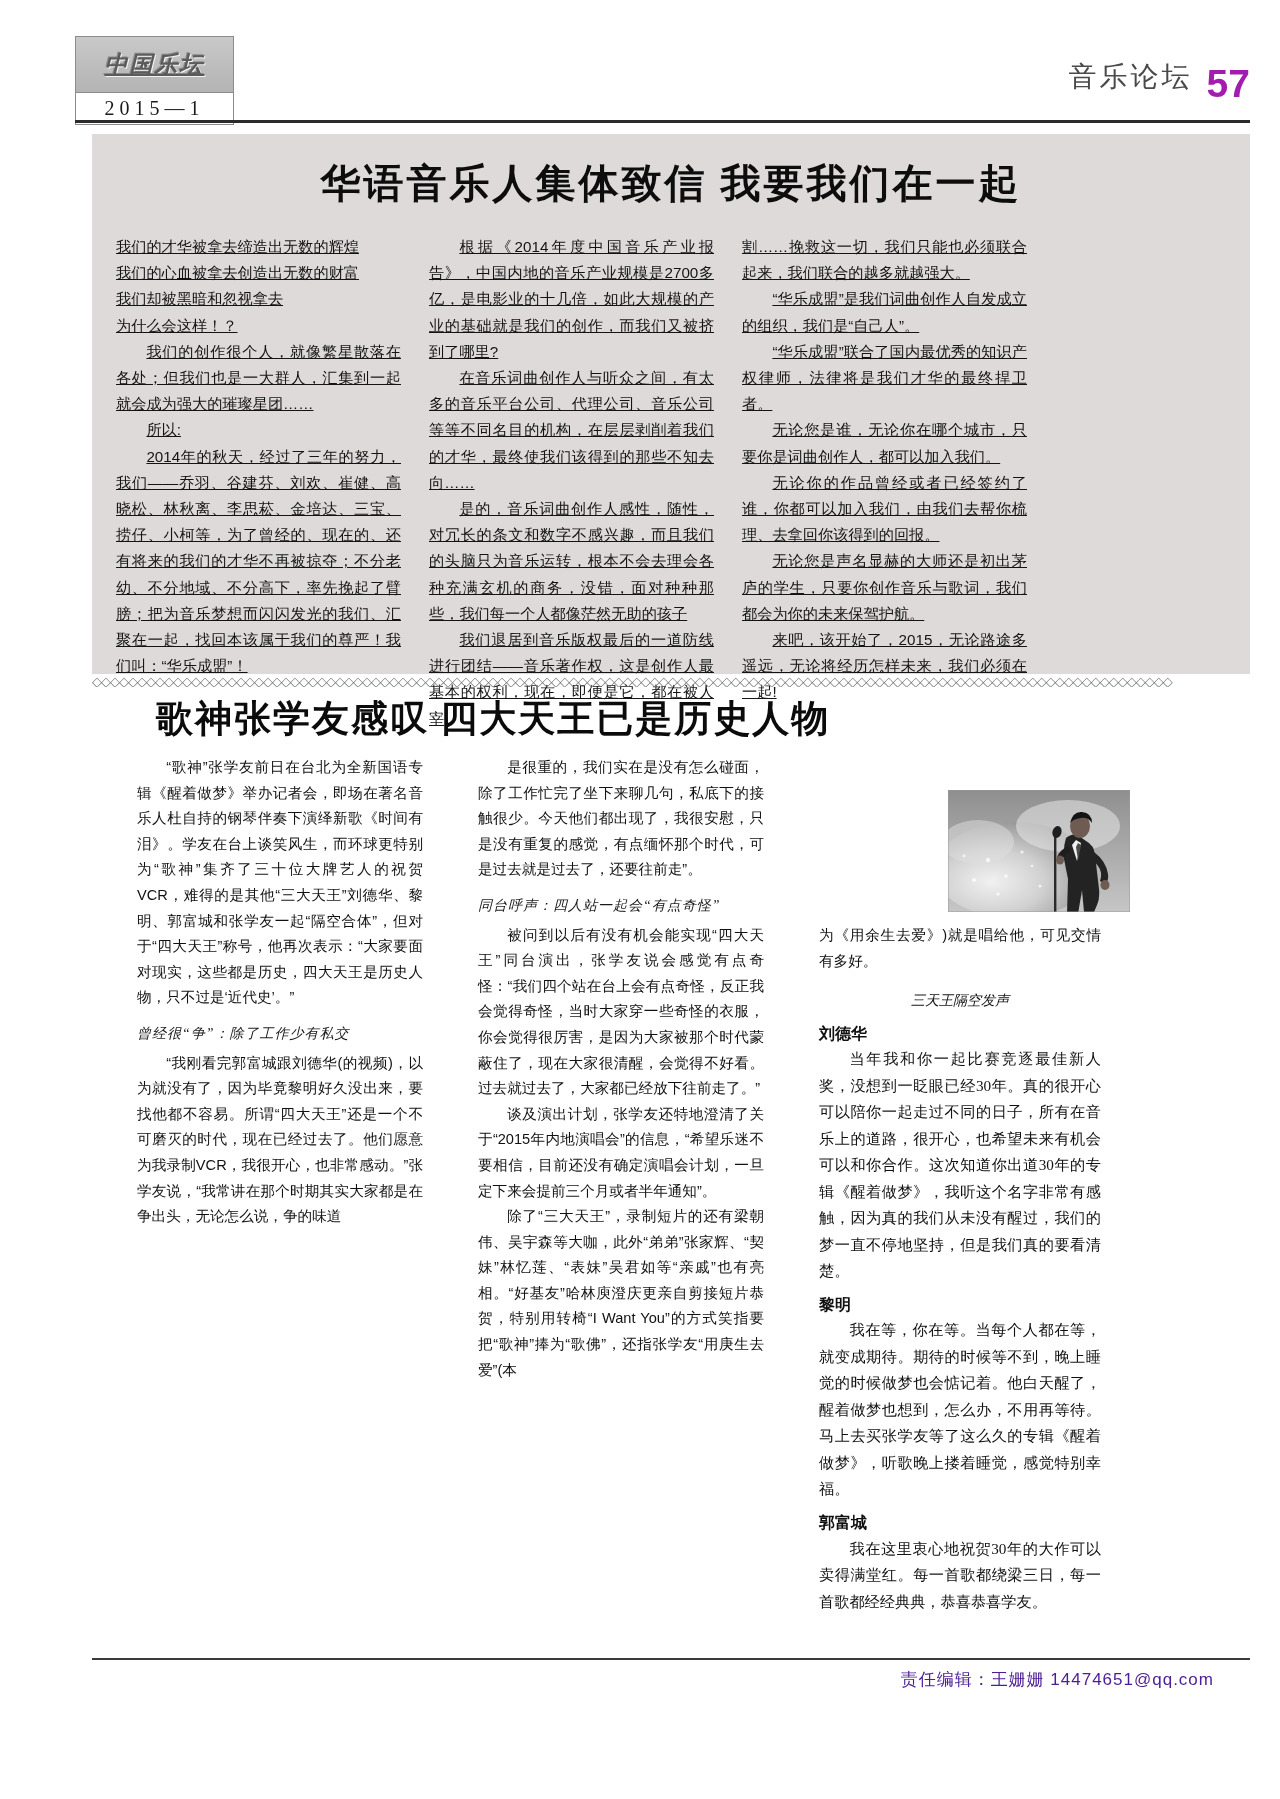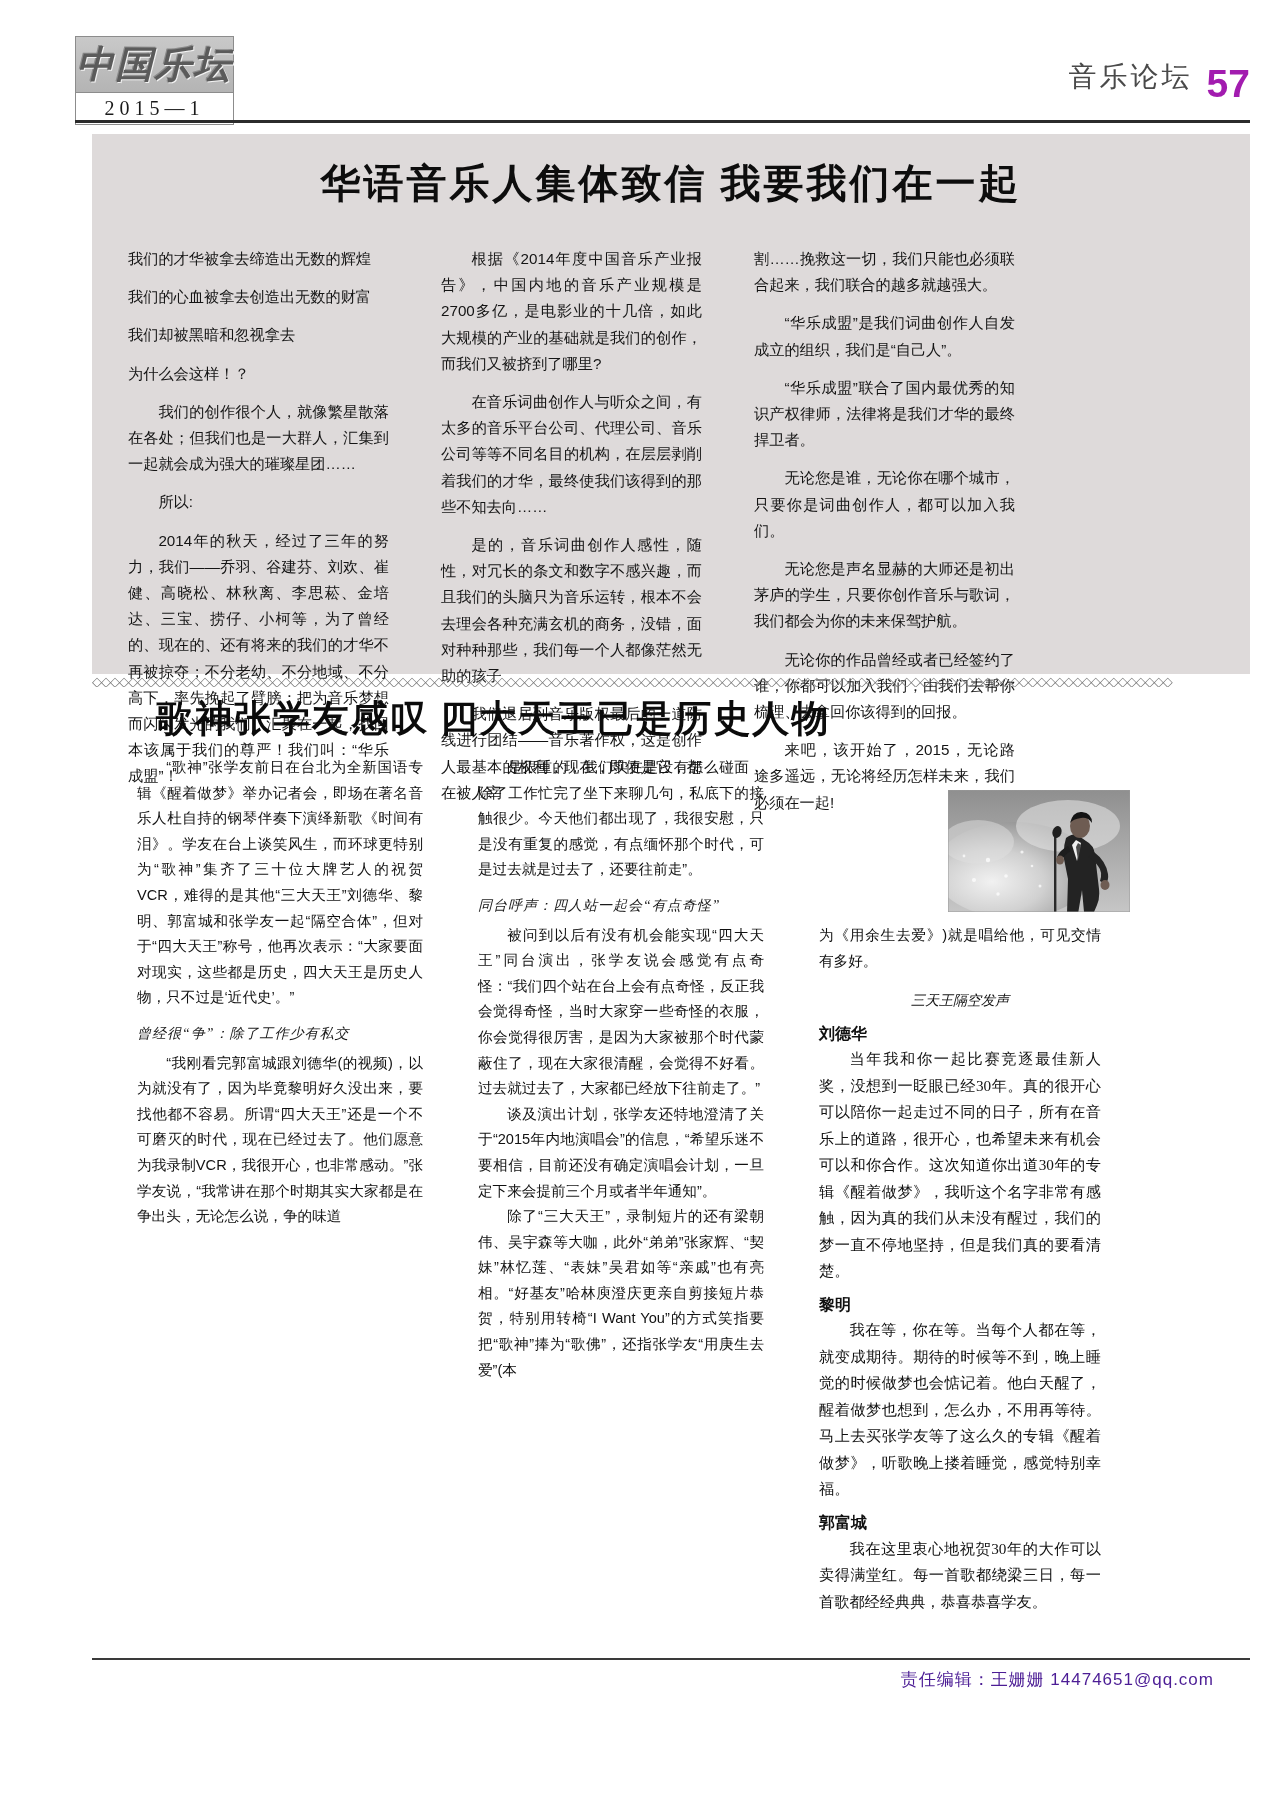--- a/index.html
+++ b/index.html
@@ -40,27 +40,28 @@
     background: #fff;
   }
   .logo-cn {
     height: 55px;
     background: linear-gradient(180deg,#c9c9c9 0%, #bdbdbd 55%, #b4b4b4 100%);
     border-bottom: 1px solid #8c8c8c;
     display: flex;
     align-items: center;
     justify-content: center;
     font-family: "Liberation Serif", "DejaVu Serif", serif;
-    font-size: 37px;
+    font-size: 23px;
     font-weight: bold;
     font-style: italic;
     letter-spacing: 2px;
     color: #5b5b5b;
     text-shadow: 1px 1px 0 #f2f2f2, -1px -1px 0 #8a8a8a;
     white-space: nowrap;
+    text-decoration: underline;
   }
   .logo-year {
     height: 31px;
     display: flex;
     align-items: center;
     justify-content: center;
     font-family: "Liberation Serif", "DejaVu Serif", serif;
     font-size: 20px;
     letter-spacing: 5px;
     color: #1a1a1a;
@@ -128,21 +129,21 @@
     gap: 28px;
   }
   .a1-col {
     width: 285px;
     font-size: 15.2px;
     line-height: 26.2px;
     color: #141414;
     text-align: justify;
     text-justify: inter-ideograph;
   }
-  .a1-col p { margin: 12px; }
+  .a1-col p { margin: 0; text-decoration: underline; }
   .a1-col p.ind { text-indent: 2em; }
 
   
   .divider {
     position: absolute;
     left: 92px;
     top: 676px;
     width: 1158px;
     height: 11px;
     overflow: hidden;
@@ -286,22 +287,22 @@
         <p class="ind">根据《2014年度中国音乐产业报告》，中国内地的音乐产业规模是2700多亿，是电影业的十几倍，如此大规模的产业的基础就是我们的创作，而我们又被挤到了哪里?</p>
         <p class="ind">在音乐词曲创作人与听众之间，有太多的音乐平台公司、代理公司、音乐公司等等不同名目的机构，在层层剥削着我们的才华，最终使我们该得到的那些不知去向……</p>
         <p class="ind">是的，音乐词曲创作人感性，随性，对冗长的条文和数字不感兴趣，而且我们的头脑只为音乐运转，根本不会去理会各种充满玄机的商务，没错，面对种种那些，我们每一个人都像茫然无助的孩子</p>
         <p class="ind">我们退居到音乐版权最后的一道防线进行团结——音乐著作权，这是创作人最基本的权利，现在，即便是它，都在被人宰</p>
       </div>
       <div class="a1-col">
         <p>割……挽救这一切，我们只能也必须联合起来，我们联合的越多就越强大。</p>
         <p class="ind">“华乐成盟”是我们词曲创作人自发成立的组织，我们是“自己人”。</p>
         <p class="ind">“华乐成盟”联合了国内最优秀的知识产权律师，法律将是我们才华的最终捍卫者。</p>
         <p class="ind">无论您是谁，无论你在哪个城市，只要你是词曲创作人，都可以加入我们。</p>
+        <p class="ind">无论你的作品曾经或者已经签约了谁，你都可以加入我们，由我们去帮你梳理、去拿回你该得到的回报。</p>
         <p class="ind">无论您是声名显赫的大师还是初出茅庐的学生，只要你创作音乐与歌词，我们都会为你的未来保驾护航。</p>
-        <p class="ind">无论你的作品曾经或者已经签约了谁，你都可以加入我们，由我们去帮你梳理、去拿回你该得到的回报。</p>
         <p class="ind">来吧，该开始了，2015，无论路途多遥远，无论将经历怎样未来，我们必须在一起!</p>
       </div>
     </div>
   </div>
 
   <div class="divider" id="divider">◇◇◇◇◇◇◇◇◇◇◇◇◇◇◇◇◇◇◇◇◇◇◇◇◇◇◇◇◇◇◇◇◇◇◇◇◇◇◇◇◇◇◇◇◇◇◇◇◇◇◇◇◇◇◇◇◇◇◇◇◇◇◇◇◇◇◇◇◇◇◇◇◇◇◇◇◇◇◇◇◇◇◇◇◇◇◇◇◇◇◇◇◇◇◇◇◇◇◇◇◇◇◇◇◇◇◇◇◇◇◇◇◇◇◇◇◇◇◇◇</div>
 
   <div class="a2-title">歌神张学友感叹 四大天王已是历史人物</div>
 
   <div class="photo">

